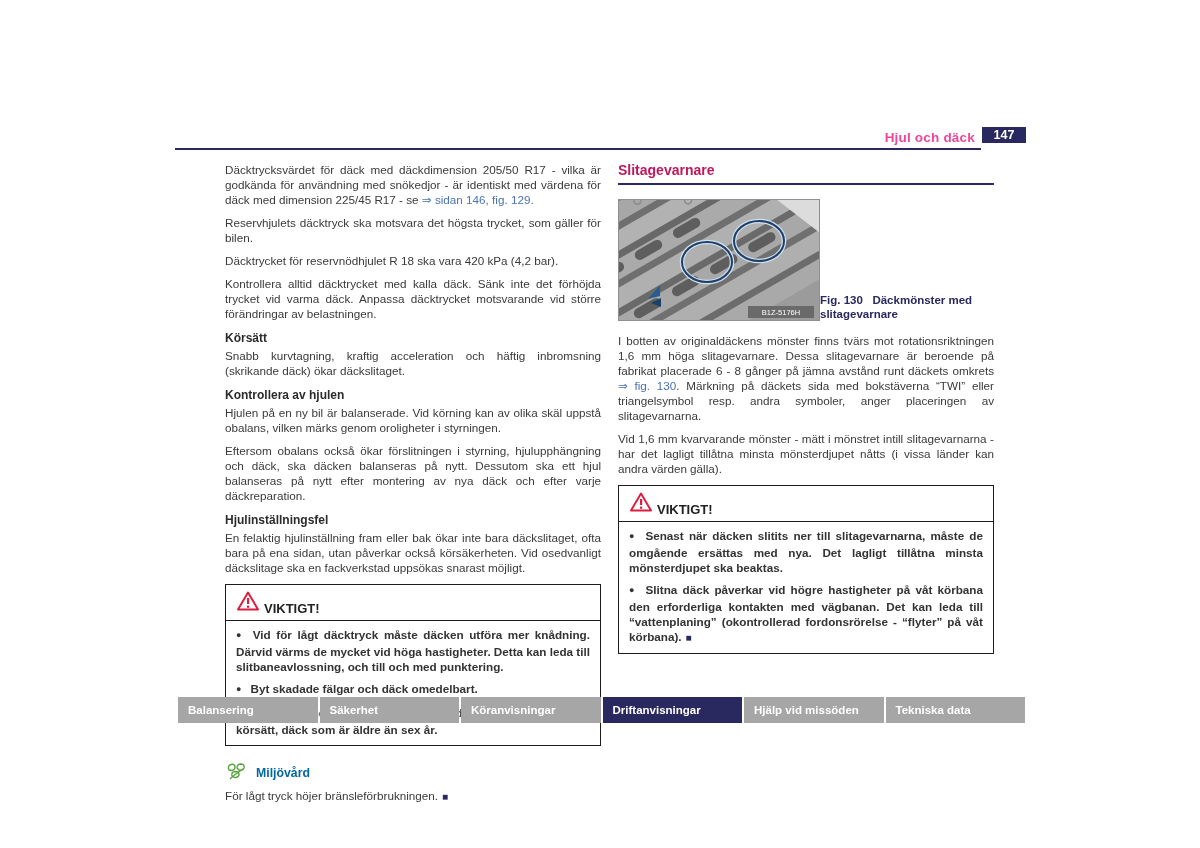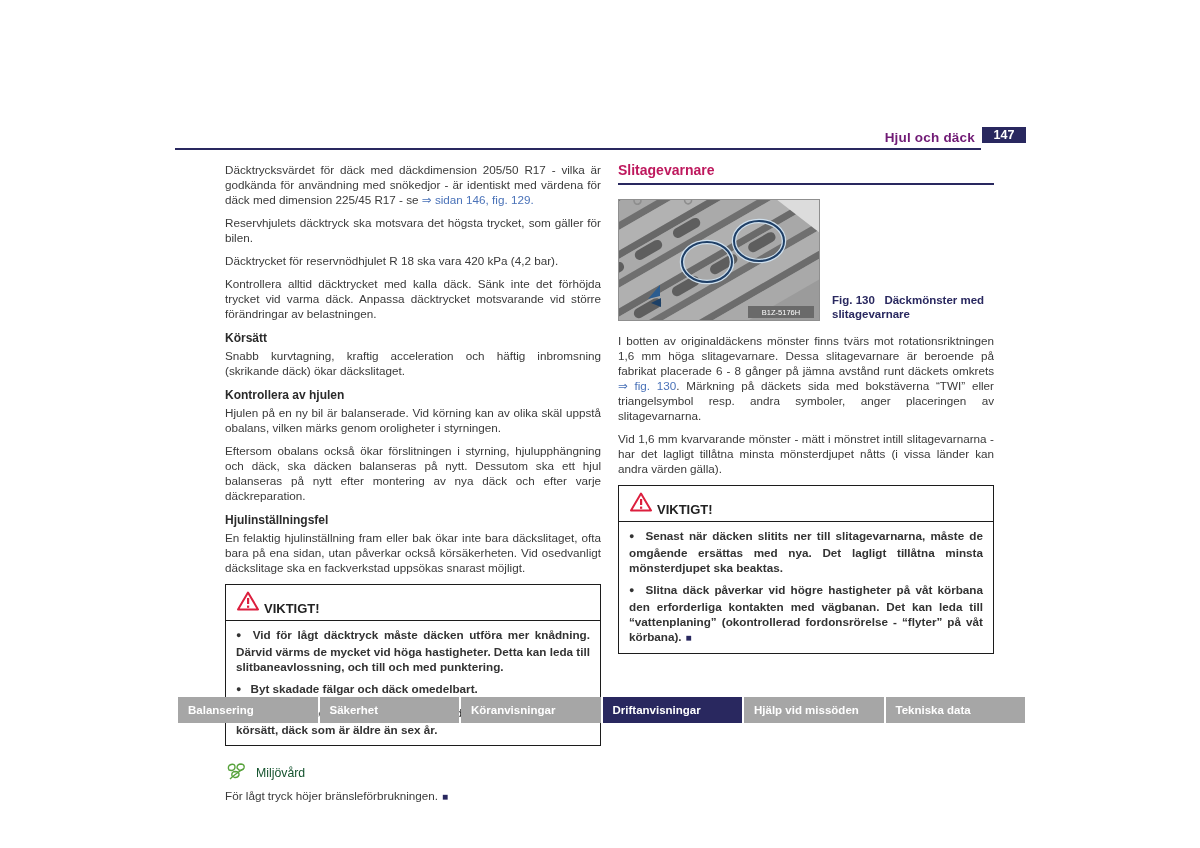--- a/index.html
+++ b/index.html
@@ -6,21 +6,21 @@
   body{
     width:1200px;height:848px;background:#ffffff;position:relative;
     font-family:"Liberation Sans", sans-serif;color:#3a3a3a;
     -webkit-font-smoothing:antialiased;
   }
   .page{position:absolute;inset:0;}
 
   
   .header-title{
     position:absolute;left:600px;top:130px;width:375px;text-align:right;
-    font-size:13.5px;font-weight:bold;color:#701a75;letter-spacing:.2px;
+    font-size:13.5px;font-weight:bold;color:#ec4899;letter-spacing:.2px;
   }
   .header-rule{position:absolute;left:175px;top:148px;width:806px;height:2px;background:#29285f;}
   .page-num-box{
     position:absolute;left:982px;top:127px;width:44px;height:16px;background:#29285f;
     color:#fff;font-size:12.5px;font-weight:bold;display:flex;align-items:center;justify-content:center;
   }
 
   
   .col{position:absolute;top:162px;width:376px;}
   .col-left{left:225px;}
@@ -33,38 +33,38 @@
   .col-heading{
     font-size:14px;font-weight:bold;color:#be185d;margin:0 0 0 0;padding:0 0 5px 0;
     border-bottom:2px solid #29285f;
   }
 
   
   .figure-row{display:flex;margin:14px 0 12px 0;}
   .fig-img{width:202px;height:122px;position:relative;flex:0 0 auto;}
   .fig-img svg{display:block;}
   .fig-caption{
-    flex:1;display:flex;align-items:flex-end;padding-left:12px;
+    flex:1;display:flex;align-items:flex-end;
     font-size:11.5px;line-height:14px;font-weight:bold;color:#29285f;
   }
 
   
   .warn{border:1px solid #1c1c1c;margin-top:9px;background:#fff;}
   .warn-head{display:flex;align-items:flex-end;gap:4px;padding:5px 10px 4px 10px;border-bottom:1px solid #1c1c1c;}
   .warn-title{font-size:13px;font-weight:bold;color:#222;}
   .warn-body{padding:6px 10px 8px 10px;}
   .warn-li{font-size:11.7px;line-height:15px;font-weight:bold;color:#333;margin:0 0 7px 0;text-align:justify;}
   .warn-li:last-child{margin-bottom:0;}
   .warn-li::before{content:"\25CF\2002\2002";font-size:9px;position:relative;top:-1px;}
 
   .endsq{color:#29285f;font-size:10px;margin-left:4px;font-weight:bold;}
 
   
   .eco-head{display:flex;align-items:center;gap:9px;margin:15px 0 3px 0;}
-  .eco-title{font-size:12.3px;font-weight:normal;color:#14532d;}
+  .eco-title{font-size:12.3px;font-weight:bold;color:#0369a1;}
 
   
   .footer{position:absolute;left:178px;top:697px;width:847px;height:26px;display:flex;gap:2px;}
   .tab{
     flex:1;background:#a6a6a6;color:#ffffff;font-size:11.5px;font-weight:bold;
     display:flex;align-items:center;padding-left:10px;cursor:default;white-space:nowrap;overflow:hidden;
   }
   .tab.active{background:#29285f;}
 </style>
 </head>

